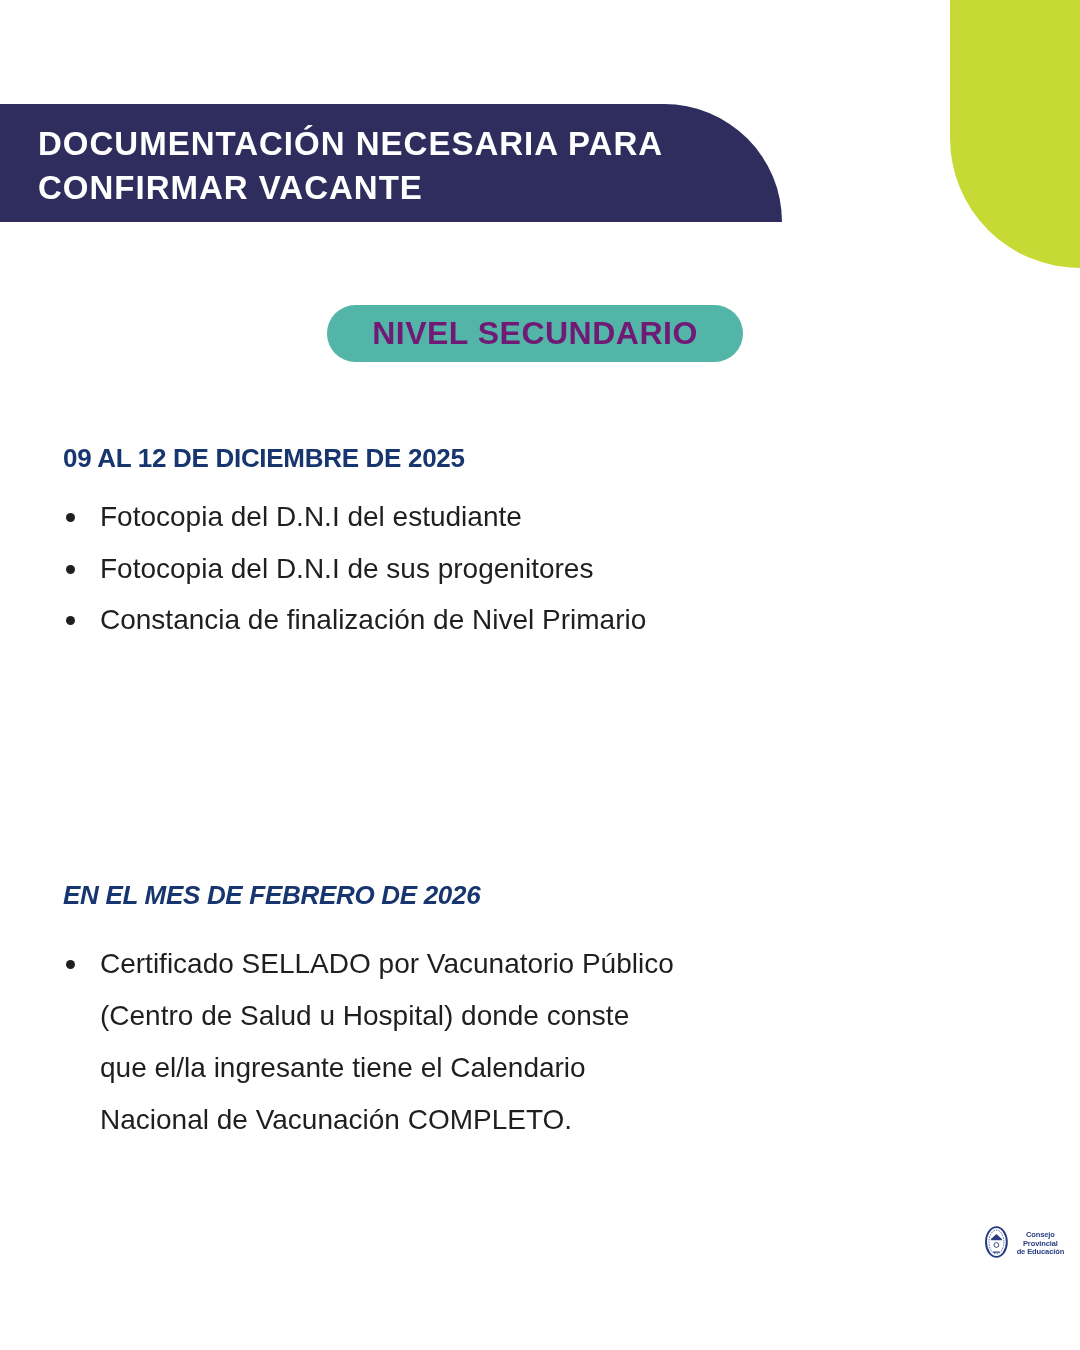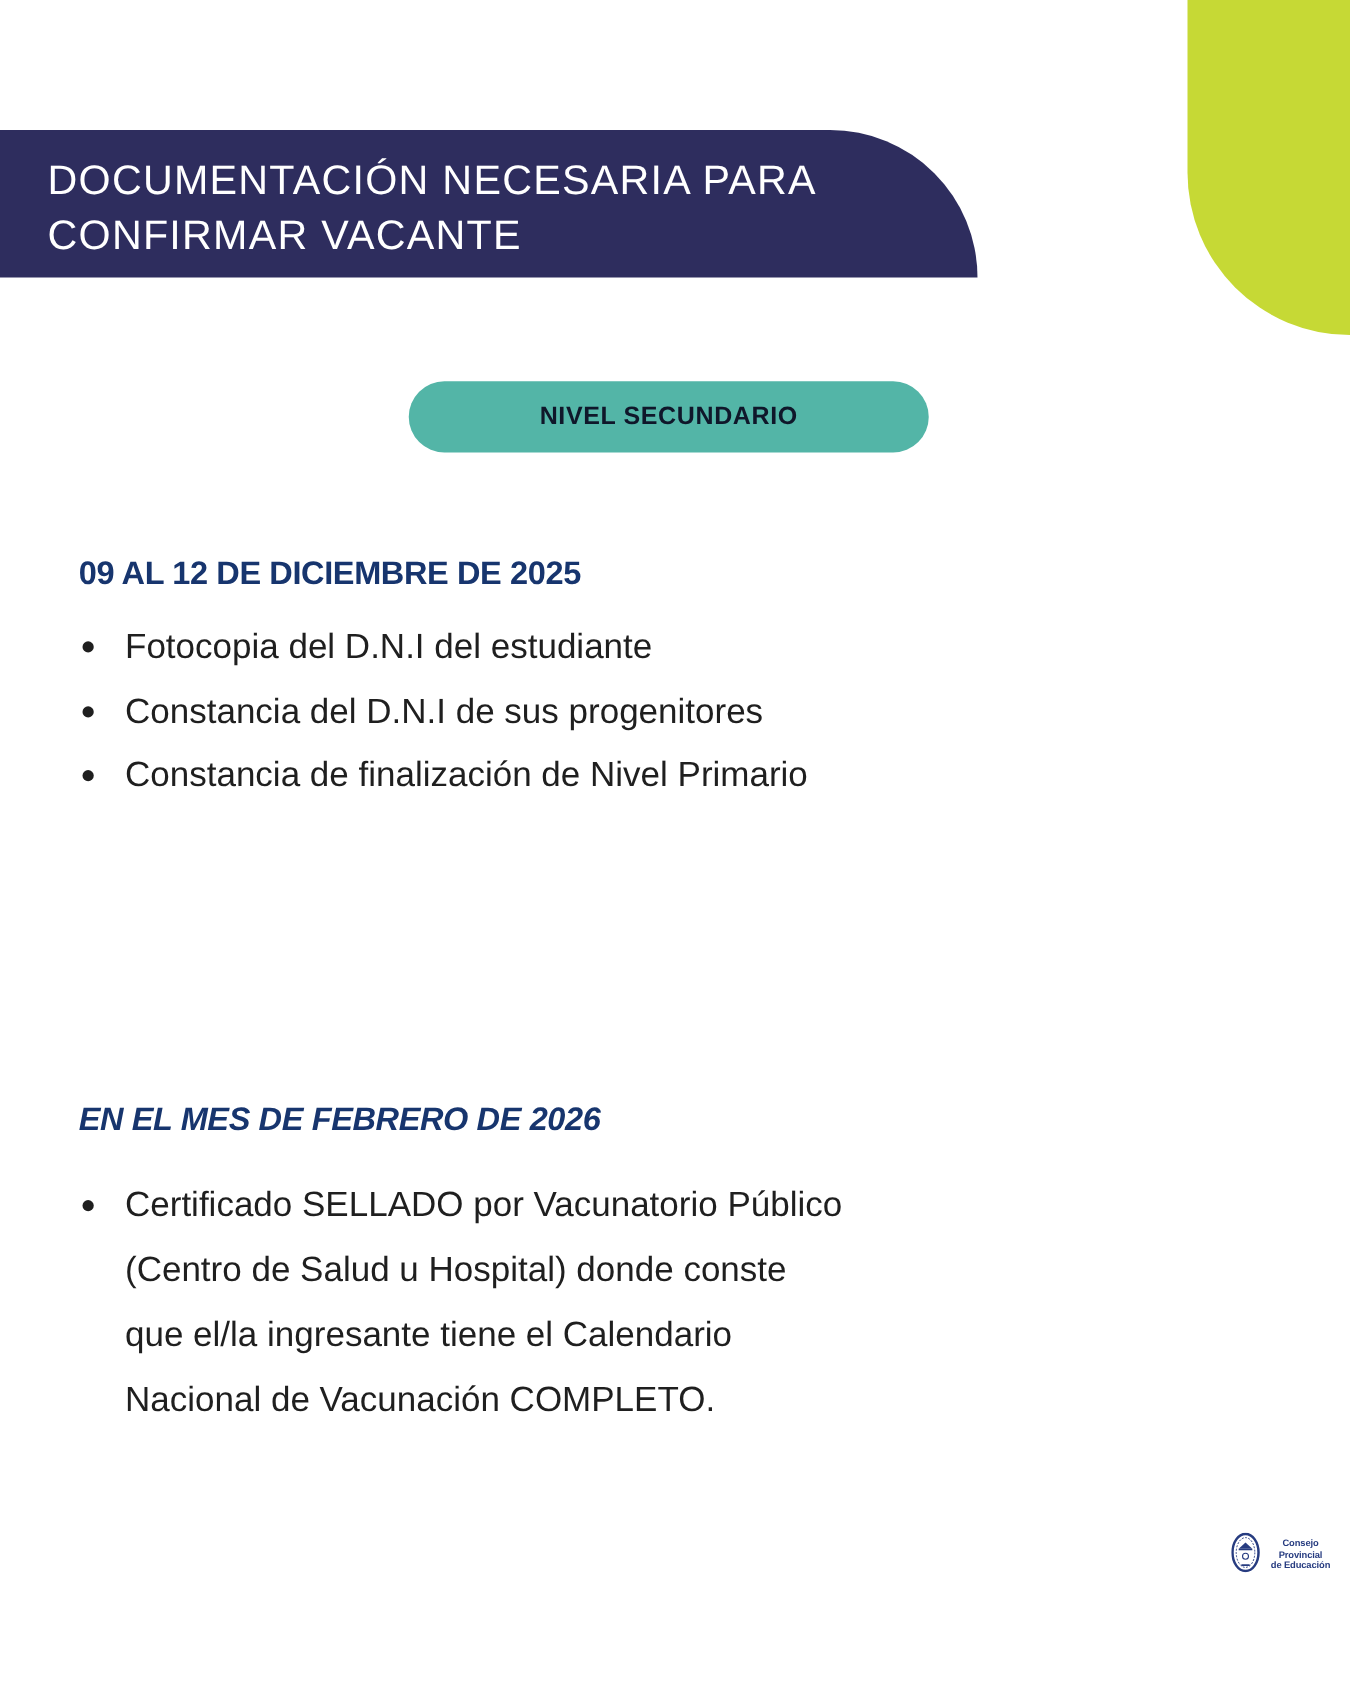--- a/index.html
+++ b/index.html
@@ -24,21 +24,21 @@
     position:absolute;
     left:0; top:104px;
     width:782px; height:118px;
     background:var(--banner-bg);
     border-top-right-radius:118px;
     padding:18px 0 0 38px;
   }
   .banner-title{
     color:#ffffff;
     font-size:33px;
-    font-weight:400;
+    font-weight:700;
     line-height:44px;
     letter-spacing:1px;
     white-space:pre-line;
   }
 
   
   .accent-shape{
     position:absolute;
     left:950px; top:0;
     width:130px; height:268px;
@@ -49,22 +49,22 @@
   
   .level-pill{
     position:absolute;
     left:327px; top:305px;
     width:416px; height:57px;
     background:var(--pill-teal);
     border-radius:29px;
     display:flex; align-items:center; justify-content:center;
   }
   .level-pill-label{
-    color:#0f172a;
-    font-size:20px;
+    color:#701a75;
+    font-size:32px;
     font-weight:800;
     letter-spacing:0.5px;
   }
 
   
   .section-heading{
     position:absolute;
     left:63px;
     color:var(--heading-navy);
     font-size:26px;
@@ -132,21 +132,21 @@
 CONFIRMAR VACANTE</h1>
 </header>
 
 <div class="level-pill">
   <span class="level-pill-label">NIVEL SECUNDARIO</span>
 </div>
 
 <h2 class="section-heading heading-december">09 AL 12 DE DICIEMBRE DE 2025</h2>
 <ul class="doc-list list-december">
   <li>Fotocopia del D.N.I del estudiante</li>
-  <li>Constancia del D.N.I de sus progenitores</li>
+  <li>Fotocopia del D.N.I de sus progenitores</li>
   <li>Constancia de finalización de Nivel Primario</li>
 </ul>
 
 <h2 class="section-heading heading-february">EN EL MES DE FEBRERO DE 2026</h2>
 <ul class="doc-list list-february">
   <li>Certificado SELLADO por Vacunatorio Público
 (Centro de Salud u Hospital) donde conste
 que el/la ingresante tiene el Calendario
 Nacional de Vacunación COMPLETO.</li>
 </ul>

